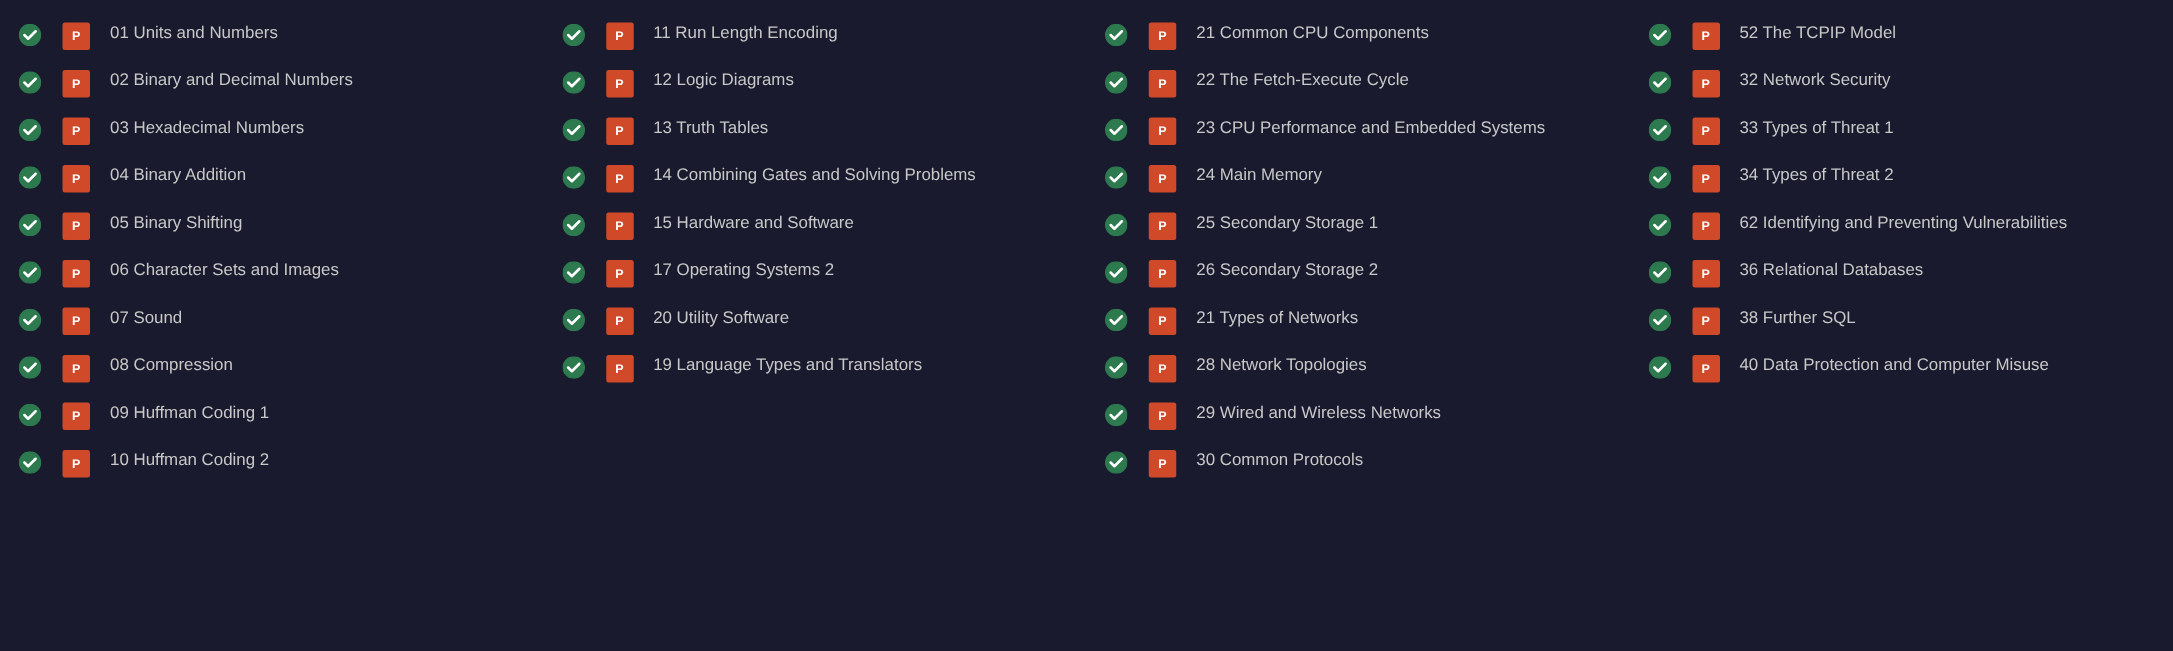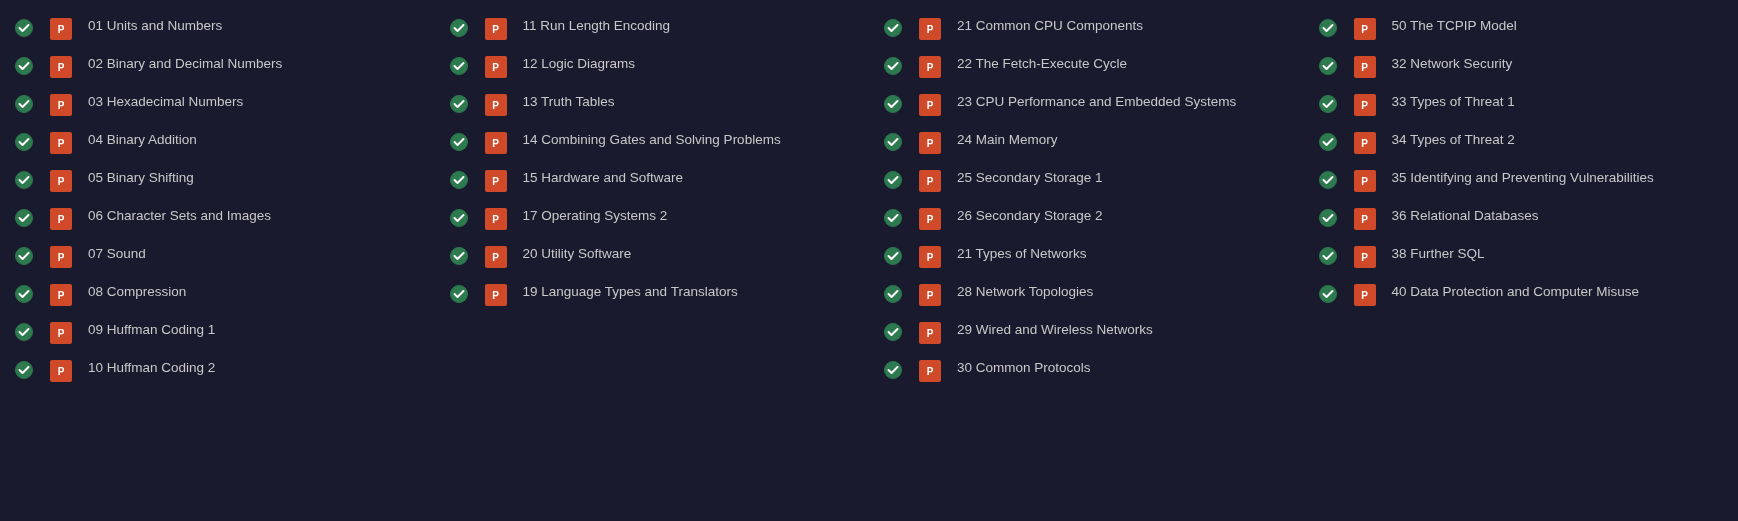--- a/index.html
+++ b/index.html
@@ -360,21 +360,21 @@
     </div>
     <div class="column">
       <div class="list-item">
         <span class="check-icon">
           <svg viewBox="0 0 18 18" fill="none" xmlns="http://www.w3.org/2000/svg">
       <circle cx="9" cy="9" r="8.5" fill="#2d7a4f" stroke="#2d7a4f"></circle>
       <path d="M4.5 9L7.5 12L13.5 6" stroke="white" stroke-width="2" stroke-linecap="round" stroke-linejoin="round"></path>
     </svg>
         </span>
         <span class="ppt-icon"></span>
-        <span class="item-label">50 The TCPIP Model</span>
+        <span class="item-label">52 The TCPIP Model</span>
       </div>
       <div class="list-item">
         <span class="check-icon">
           <svg viewBox="0 0 18 18" fill="none" xmlns="http://www.w3.org/2000/svg">
       <circle cx="9" cy="9" r="8.5" fill="#2d7a4f" stroke="#2d7a4f"></circle>
       <path d="M4.5 9L7.5 12L13.5 6" stroke="white" stroke-width="2" stroke-linecap="round" stroke-linejoin="round"></path>
     </svg>
         </span>
         <span class="ppt-icon"></span>
         <span class="item-label">32 Network Security</span>
@@ -400,21 +400,21 @@
         <span class="item-label">34 Types of Threat 2</span>
       </div>
       <div class="list-item">
         <span class="check-icon">
           <svg viewBox="0 0 18 18" fill="none" xmlns="http://www.w3.org/2000/svg">
       <circle cx="9" cy="9" r="8.5" fill="#2d7a4f" stroke="#2d7a4f"></circle>
       <path d="M4.5 9L7.5 12L13.5 6" stroke="white" stroke-width="2" stroke-linecap="round" stroke-linejoin="round"></path>
     </svg>
         </span>
         <span class="ppt-icon"></span>
-        <span class="item-label">35 Identifying and Preventing Vulnerabilities</span>
+        <span class="item-label">62 Identifying and Preventing Vulnerabilities</span>
       </div>
       <div class="list-item">
         <span class="check-icon">
           <svg viewBox="0 0 18 18" fill="none" xmlns="http://www.w3.org/2000/svg">
       <circle cx="9" cy="9" r="8.5" fill="#2d7a4f" stroke="#2d7a4f"></circle>
       <path d="M4.5 9L7.5 12L13.5 6" stroke="white" stroke-width="2" stroke-linecap="round" stroke-linejoin="round"></path>
     </svg>
         </span>
         <span class="ppt-icon"></span>
         <span class="item-label">36 Relational Databases</span>

